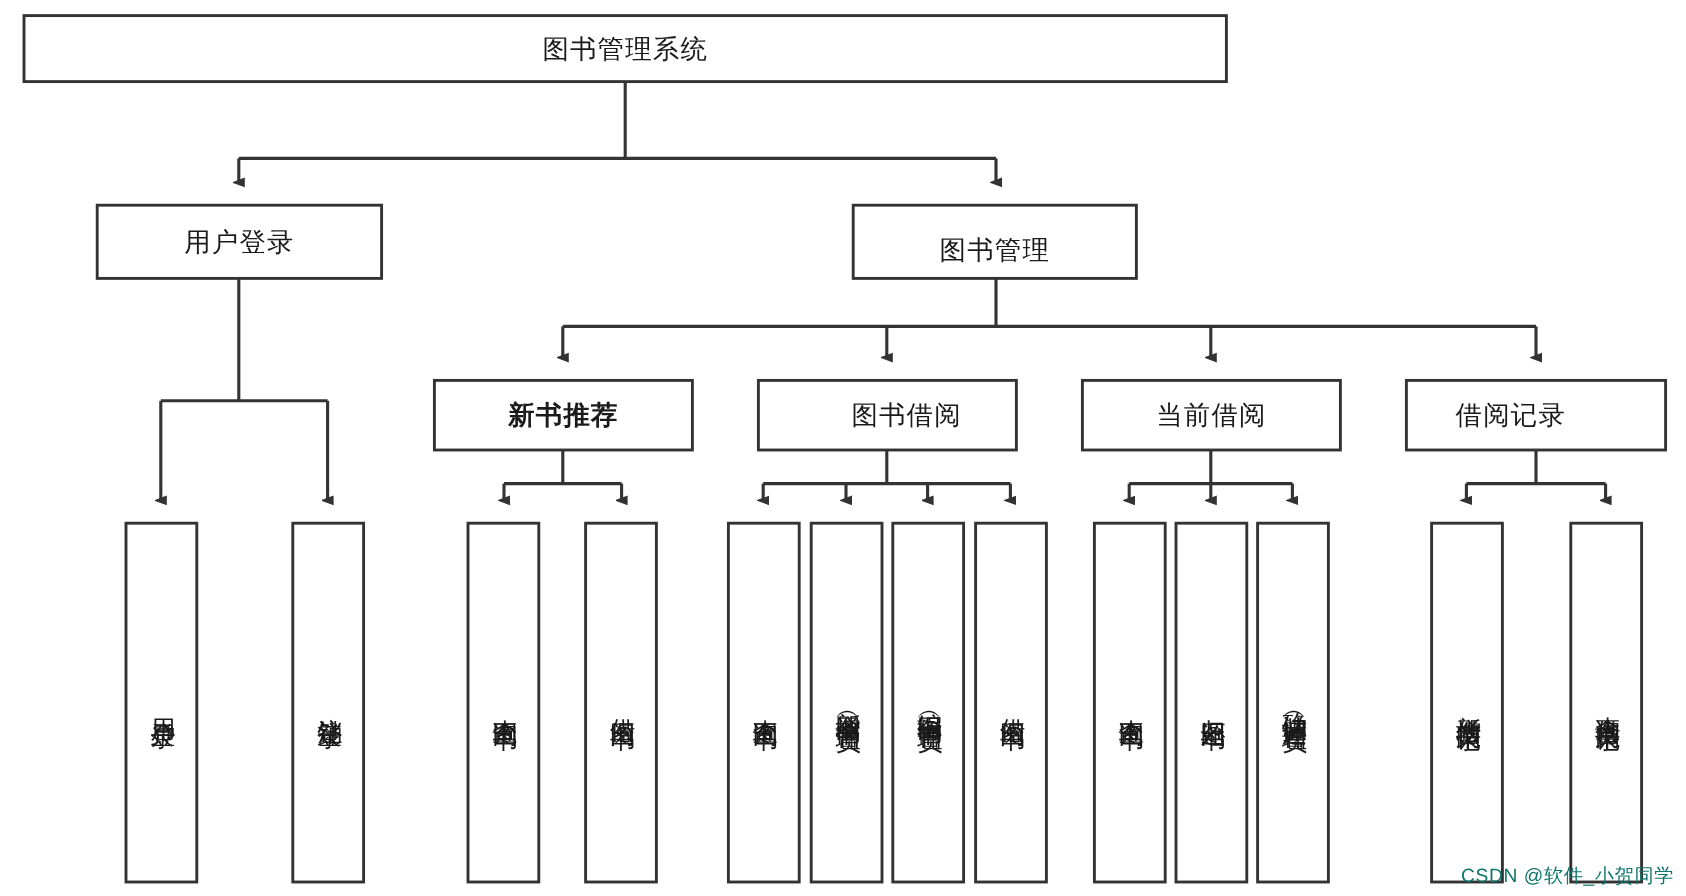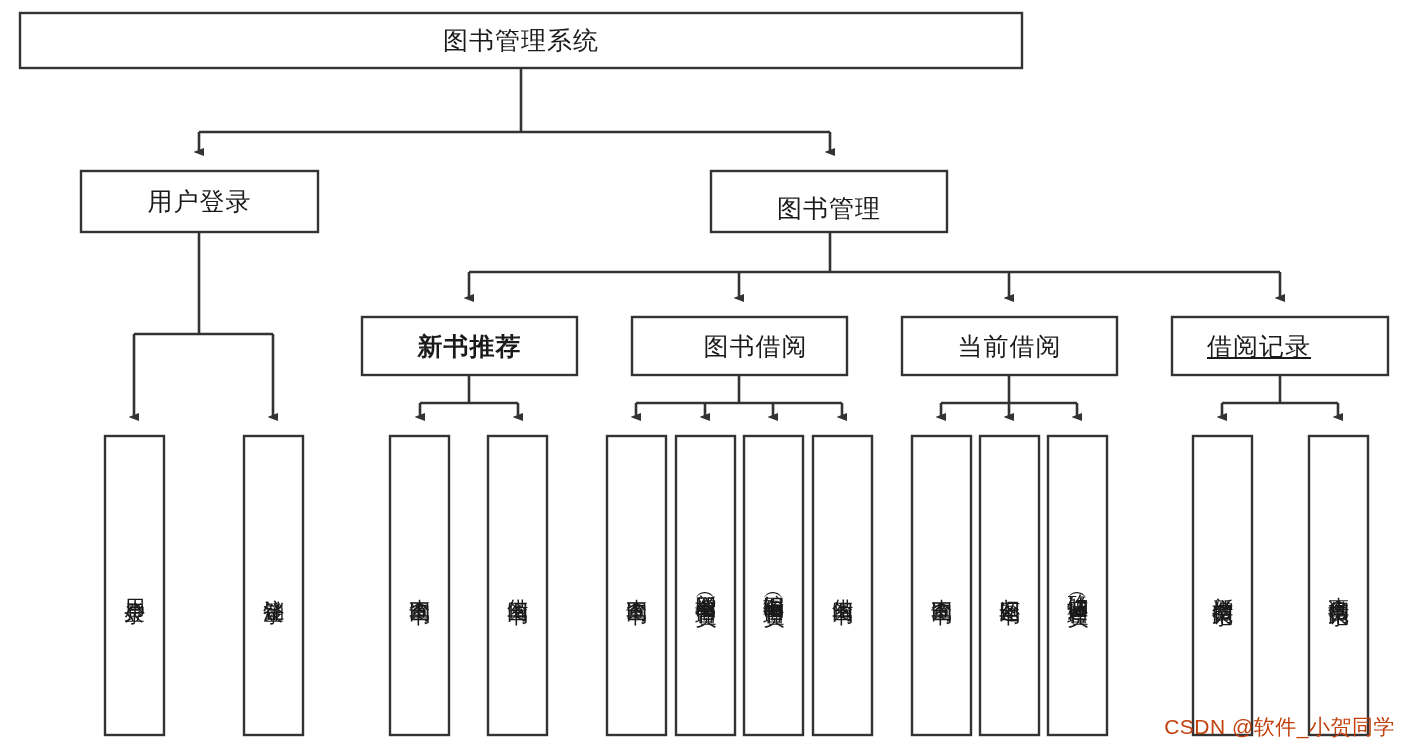--- a/index.html
+++ b/index.html
@@ -51,36 +51,36 @@
     line-height: 1.08;
     color: #1a1a1a;
     letter-spacing: 2px;
     text-align: center;
     white-space: nowrap;
     pointer-events: none;
   }
   .hbox-text {
     position: absolute;
     font-family: "Liberation Sans", "DejaVu Sans", sans-serif;
-    font-size: 25px;
+    font-size: 22px;
     color: #1a1a1a;
     letter-spacing: 1px;
     display: flex;
     align-items: center;
     justify-content: center;
     white-space: nowrap;
     pointer-events: none;
   }
   #watermark {
     position: absolute;
     right: 10px;
     bottom: 6px;
     font-family: "Liberation Sans", "DejaVu Sans", sans-serif;
-    font-size: 21px;
-    color: #c2410c;
+    font-size: 16px;
+    color: #0f766e;
     letter-spacing: 0.5px;
     white-space: nowrap;
     pointer-events: none;
   }
 </style>
 </head>
 <body>
 
 <div id="diagram-root">
 
@@ -175,21 +175,21 @@
   </svg>
 
   <div class="hbox-text" style="left:20px; top:13px; width:1002px; height:55px;">图书管理系统</div>
 
   <div class="hbox-text" style="left:81px; top:171px; width:237px; height:61px;">用户登录</div>
   <div class="hbox-text" style="left:711px; top:171px; width:236px; height:75px;">图书管理</div>
 
   <div class="hbox-text" style="left:362px; top:317px; width:215px; height:58px;font-weight:bold;">新书推荐</div>
   <div class="hbox-text" style="left:632px; top:317px; width:215px; height:58px;margin-left:16px;">图书借阅</div>
   <div class="hbox-text" style="left:902px; top:317px; width:215px; height:58px;text-align:right;">当前借阅</div>
-  <div class="hbox-text" style="left:1172px; top:317px; width:174px; height:58px;text-decoration:underline;">借阅记录</div>
+  <div class="hbox-text" style="left:1172px; top:317px; width:174px; height:58px;">借阅记录</div>
 
   <div class="vbox-text" style="left:105px; top:436px; width:59px; height:299px; display:flex; align-items:center; justify-content:center;">用户登录</div>
   <div class="vbox-text" style="left:244px; top:436px; width:59px; height:299px; display:flex; align-items:center; justify-content:center;">注销登录</div>
 
   <div class="vbox-text" style="left:390px; top:436px; width:59px; height:299px; display:flex; align-items:center; justify-content:center;">查询图书</div>
   <div class="vbox-text" style="left:488px; top:436px; width:59px; height:299px; display:flex; align-items:center; justify-content:center;">借阅图书</div>
 
   <div class="vbox-text" style="left:607px; top:436px; width:59px; height:299px; display:flex; align-items:center; justify-content:center;">查询图书</div>
   <div class="vbox-text" style="left:676px; top:436px; width:59px; height:299px; display:flex; align-items:center; justify-content:center;">新增图书（管理员）</div>
   <div class="vbox-text" style="left:744px; top:436px; width:59px; height:299px; display:flex; align-items:center; justify-content:center;">编辑图书（管理员）</div>

